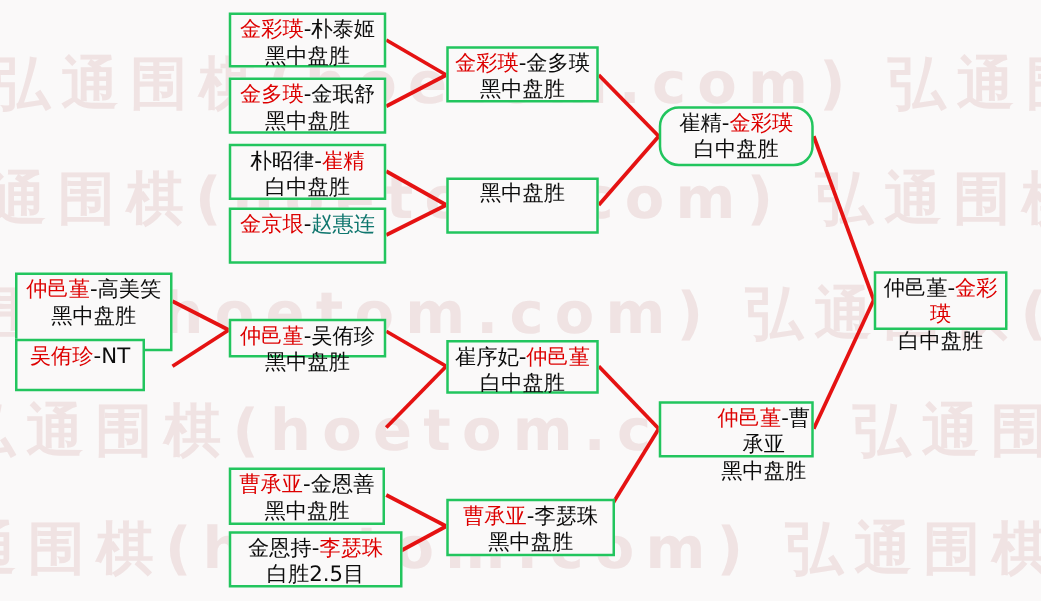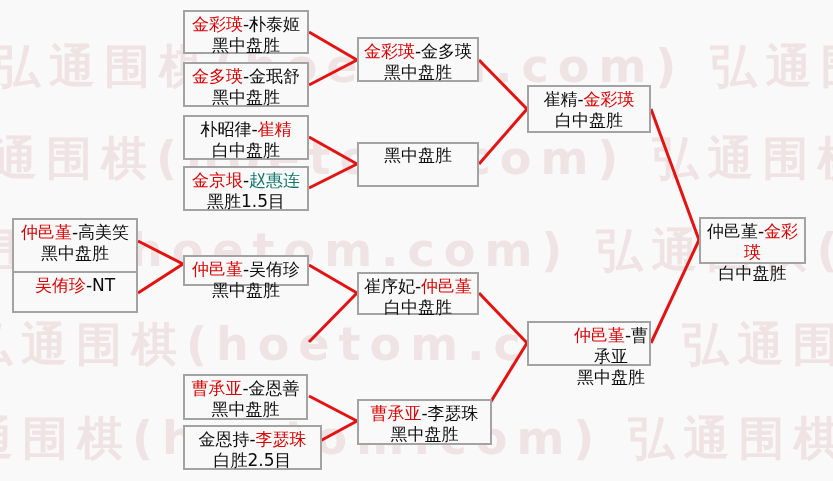--- a/index.html
+++ b/index.html
@@ -33,21 +33,21 @@
     z-index: 1;
   }
   #wires line {
     stroke: var(--line, #e51212);
     stroke-width: 3;
   }
   
   .box {
     position: absolute;
     box-sizing: border-box;
-    border: 2px solid #a3a3a3;
+    border: 2px solid #22c55e;
     background: var(--boxbg, #faf9f9);
     z-index: 2;
     text-align: center;
     font-size: 17px;
     line-height: 21px;
     color: #0c0c0c;
     padding-top: 1px;
   }
   .box .line1 { margin-top: 1px; }
   .box .line2 { margin-top: 0; }
@@ -89,28 +89,27 @@
   <div class="box" style="left:183px; top:62px; width:126px; height:45px;">
     <div class="line1"><span style="color: rgb(221, 0, 0);">金多瑛</span><span>-</span><span style="color: rgb(12, 12, 12);">金珉舒</span></div>
     <div class="line2">黑中盘胜</div>
   </div>
   <div class="box" style="left:183px; top:115px; width:126px; height:45px;">
     <div class="line1"><span style="color: rgb(12, 12, 12);">朴昭律</span><span>-</span><span style="color: rgb(221, 0, 0);">崔精</span></div>
     <div class="line2">白中盘胜</div>
   </div>
   <div class="box" style="left:183px; top:166px; width:126px; height:45px;">
     <div class="line1"><span style="color: rgb(221, 0, 0);">金京垠</span><span>-</span><span style="color: #0f766e;">赵惠连</span></div>
-    <div class="line2">黑胜1.5目</div>
   </div>
 
   <div class="box" style="left:12px; top:218px; width:126px; height:63px;">
     <div class="line1"><span style="color: rgb(221, 0, 0);">仲邑堇</span><span>-</span><span style="color: rgb(12, 12, 12);">高美笑</span></div>
     <div class="line2">黑中盘胜</div>
   </div>
-  <div class="box" style="left:12px; top:271px; width:126px; height:42px;">
+  <div class="box" style="left:12px; top:271px; width:104px; height:42px;">
     <div class="line1"><span style="color: rgb(221, 0, 0);">吴侑珍</span><span>-</span><span style="color: rgb(12, 12, 12);">NT</span></div>
     <div class="line2"></div>
   </div>
 
   <div class="box" style="left:183px; top:255px; width:126px; height:31px;">
     <div class="line1"><span style="color: rgb(221, 0, 0);">仲邑堇</span><span>-</span><span style="color: rgb(12, 12, 12);">吴侑珍</span></div>
     <div class="line2">黑中盘胜</div>
   </div>
   <div class="box" style="left:183px; top:374px; width:125px; height:46px;">
     <div class="line1"><span style="color: rgb(221, 0, 0);">曹承亚</span><span>-</span><span style="color: rgb(12, 12, 12);">金恩善</span></div>
@@ -130,21 +129,21 @@
   </div>
   <div class="box" style="left:357px; top:272px; width:122px; height:43px;">
     <div class="line1"><span style="color: rgb(12, 12, 12);">崔序妃</span><span>-</span><span style="color: rgb(221, 0, 0);">仲邑堇</span></div>
     <div class="line2">白中盘胜</div>
   </div>
   <div class="box" style="left:357px; top:399px; width:135px; height:46px;">
     <div class="line1"><span style="color: rgb(221, 0, 0);">曹承亚</span><span>-</span><span style="color: rgb(12, 12, 12);">李瑟珠</span></div>
     <div class="line2">黑中盘胜</div>
   </div>
 
-  <div class="box" style="left:527px; top:85px; width:124px; height:48px;">
+  <div class="box" style="left:527px; top:85px; width:124px; height:48px;border-radius:16px;">
     <div class="line1"><span style="color: rgb(12, 12, 12);">崔精</span><span>-</span><span style="color: rgb(221, 0, 0);">金彩瑛</span></div>
     <div class="line2">白中盘胜</div>
   </div>
   <div class="box" style="left:527px; top:321px; width:124px; height:45px;padding-left:44px;">
     <div class="line1"><span style="color: rgb(221, 0, 0);">仲邑堇</span><span>-</span><span style="color: rgb(12, 12, 12);">曹承亚</span></div>
     <div class="line2">黑中盘胜</div>
   </div>
 
   <div class="box" style="left:699px; top:217px; width:107px; height:47px;">
     <div class="line1"><span style="color: rgb(12, 12, 12);">仲邑堇</span><span>-</span><span style="color: rgb(221, 0, 0);">金彩瑛</span></div>

